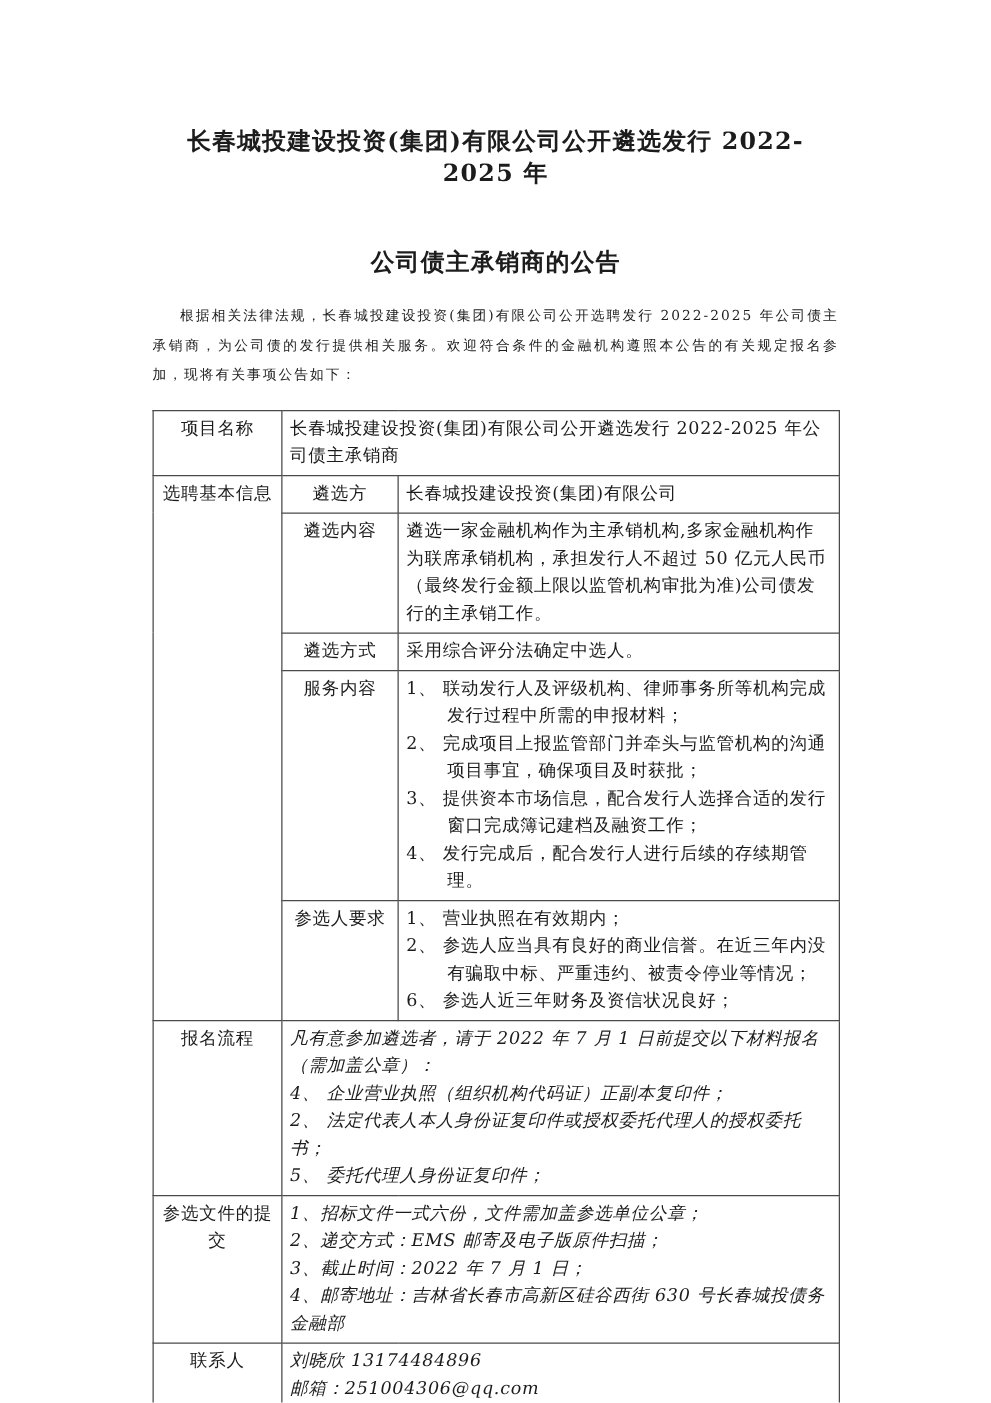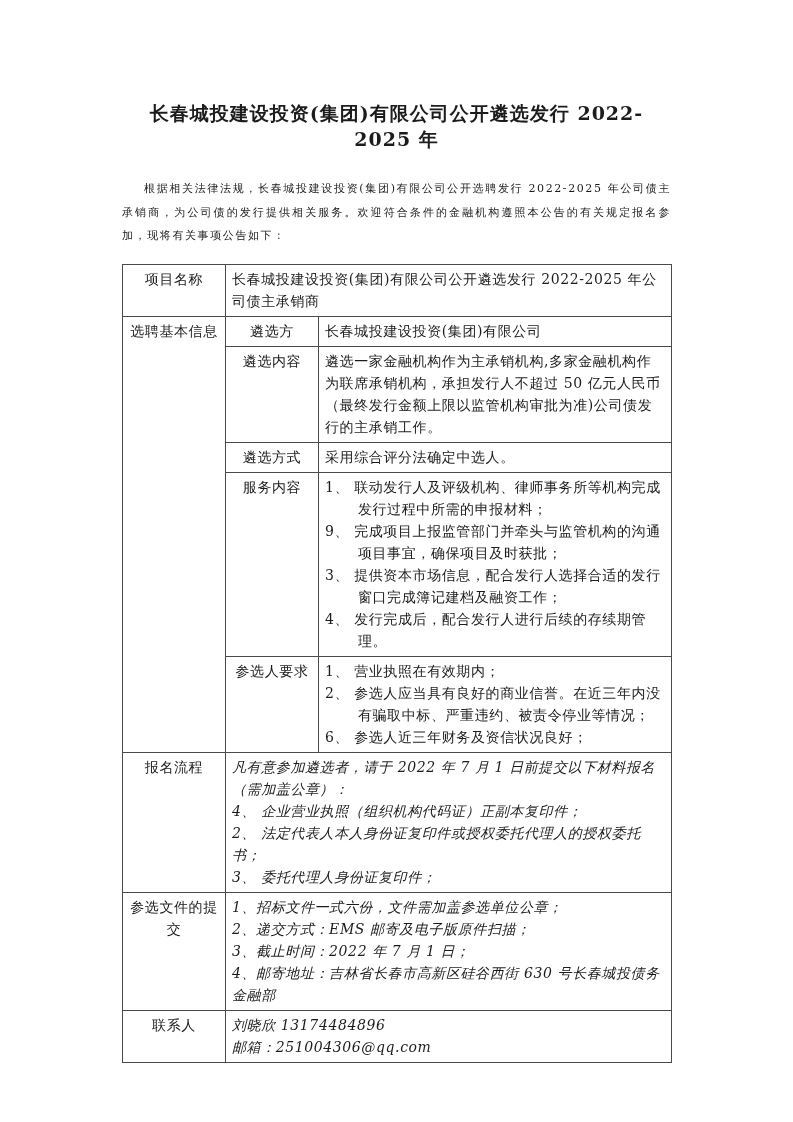--- a/index.html
+++ b/index.html
@@ -16,21 +16,21 @@
     left:122px; top:100px;
     width:549px;
   }
   .title-line{
     text-align:center;
     font-size:19px;
     font-weight:bold;
     letter-spacing:1px;
     line-height:26px;
   }
-  .title-line.first{margin-bottom:25px;}
+  .title-line.first{margin-bottom:45px;}
   .title-line.second{margin-bottom:18px;}
   .intro{
     font-size:11px;
     line-height:23.5px;
     text-align:justify;
     text-indent:2em;
     letter-spacing:1.6px;
     margin:0 0 16px 0;
   }
   table.ann{
@@ -58,20 +58,21 @@
     text-indent:-2.35em;
   }
   .line{ text-indent:0;font-style:italic; }
 </style>
 </head>
 <body>
 
 <div class="page">
 
   <div class="title-line first">长春城投建设投资(集团)有限公司公开遴选发行 2022-2025 年</div>
+  <div class="title-line second">公司债主承销商的公告</div>
 
   <p class="intro">根据相关法律法规，长春城投建设投资(集团)有限公司公开选聘发行 2022-2025 年公司债主承销商，为公司债的发行提供相关服务。欢迎符合条件的金融机构遵照本公告的有关规定报名参加，现将有关事项公告如下：</p>
 
   <table class="ann">
     <colgroup>
       <col style="width:103px">
       <col style="width:93px">
       <col style="width:353px">
     </colgroup>
 
@@ -94,42 +95,42 @@
 
     <tr>
       <td class="sublab">遴选方式</td>
       <td>采用综合评分法确定中选人。</td>
     </tr>
 
     <tr>
       <td class="sublab">服务内容</td>
       <td>
         <div class="hang">1、 联动发行人及评级机构、律师事务所等机构完成发行过程中所需的申报材料；</div>
-        <div class="hang">9、 完成项目上报监管部门并牵头与监管机构的沟通项目事宜，确保项目及时获批；</div>
+        <div class="hang">2、 完成项目上报监管部门并牵头与监管机构的沟通项目事宜，确保项目及时获批；</div>
         <div class="hang">3、 提供资本市场信息，配合发行人选择合适的发行窗口完成簿记建档及融资工作；</div>
         <div class="hang">4、 发行完成后，配合发行人进行后续的存续期管理。</div>
       </td>
     </tr>
 
     <tr>
       <td class="sublab">参选人要求</td>
       <td>
         <div class="hang">1、 营业执照在有效期内；</div>
         <div class="hang">2、 参选人应当具有良好的商业信誉。在近三年内没有骗取中标、严重违约、被责令停业等情况；</div>
         <div class="hang">6、 参选人近三年财务及资信状况良好；</div>
       </td>
     </tr>
 
     <tr>
       <td class="lab">报名流程</td>
       <td colspan="2">
         <div class="line">凡有意参加遴选者，请于 2022 年 7 月 1 日前提交以下材料报名（需加盖公章）：</div>
         <div class="line">4、 企业营业执照（组织机构代码证）正副本复印件；</div>
         <div class="line">2、 法定代表人本人身份证复印件或授权委托代理人的授权委托书；</div>
-        <div class="line">3、 委托代理人身份证复印件；</div>
+        <div class="line">5、 委托代理人身份证复印件；</div>
       </td>
     </tr>
 
     <tr>
       <td class="lab">参选文件的提交</td>
       <td colspan="2">
         <div class="line">1、招标文件一式六份，文件需加盖参选单位公章；</div>
         <div class="line">2、递交方式：EMS 邮寄及电子版原件扫描；</div>
         <div class="line">3、截止时间：2022 年 7 月 1 日；</div>
         <div class="line">4、邮寄地址：吉林省长春市高新区硅谷西街 630 号长春城投债务金融部</div>

